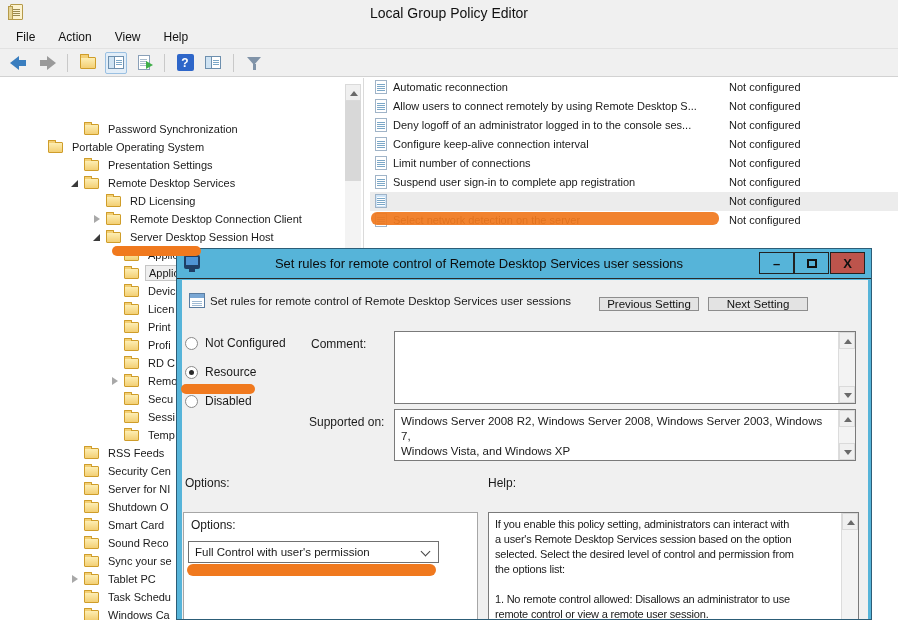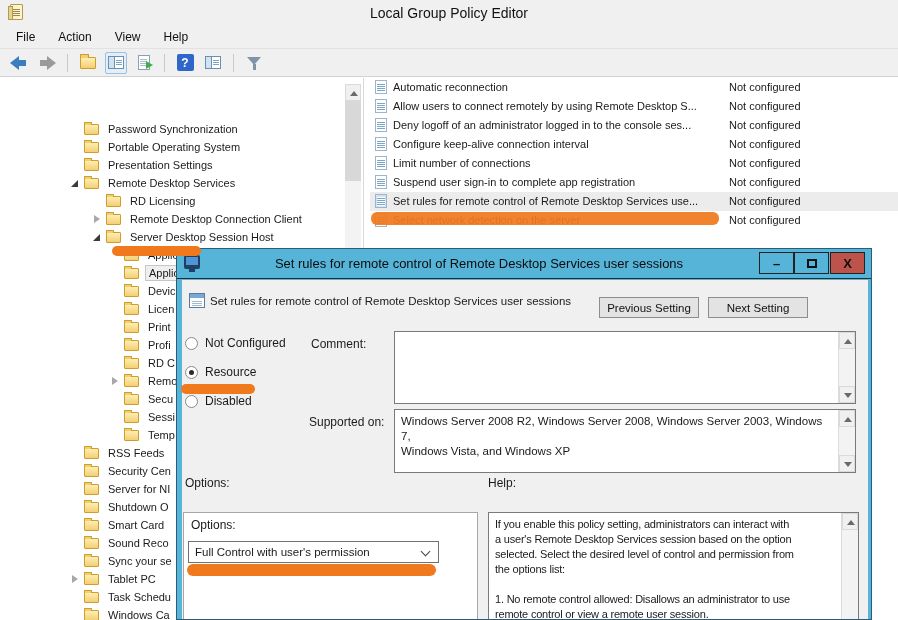--- a/index.html
+++ b/index.html
@@ -118,39 +118,39 @@
   .dlg-max .max-glyph { width:10px; height:9px; border:2px solid #111; }
   .dlg-close { right:6px; background:var(--red); }
 
   .dlg-body { position:absolute; left:5px; top:31px; width:686px; height:341px; background:#f0f0f0; }
   
   .hdr-setting-icon { position:absolute; left:12px; top:44px; width:16px; height:15px; background:#fff; border:1px solid #5a7ca0; }
   .hdr-setting-icon::before { content:""; position:absolute; left:0; top:0; width:14px; height:4px; background:#7aa7d4; }
   .hdr-setting-icon::after { content:""; position:absolute; left:2px; top:6px; width:10px; height:6px;
      background:repeating-linear-gradient(#fff 0 1px, #9fbad3 1px 2px); }
   .hdr-setting-title { position:absolute; left:33px; top:46px; width:385px; font-size:11.5px; white-space:nowrap; overflow:hidden; }
-  .btn { position:absolute; height:21px; background:#e3e3e3; border:1px solid #8d8d8d;
+  .btn { position:absolute; height:14px; background:#e3e3e3; border:1px solid #8d8d8d;
      font-size:11.5px; display:flex; align-items:center; justify-content:center; color:#111; }
   #btn-prev { left:422px; top:48px; width:100px; }
   #btn-next { left:531px; top:48px; width:100px; }
 
   .radio-row { position:absolute; left:8px; height:16px; display:flex; align-items:center; gap:7px; }
   .radio { width:13px; height:13px; border:1px solid #8a8a8a; border-radius:50%; background:#fff; position:relative; flex:none; }
   .radio.checked::after { content:""; position:absolute; left:3px; top:3px; width:5px; height:5px; border-radius:50%; background:#2a2a2a; }
   .radio-label { font-size:12px; }
 
   .fld-label { position:absolute; font-size:12px; }
   #lbl-comment { left:134px; top:88px; }
   #lbl-supported { left:132px; top:166px; }
   #lbl-options { left:8px; top:227px; }
   #lbl-help { left:311px; top:227px; }
 
   .textbox { position:absolute; background:#fff; border:1px solid #7a7a7a; }
   #comment-box { left:217px; top:82px; width:462px; height:73px; }
-  #supported-box { left:217px; top:160px; width:462px; height:64px; }
+  #supported-box { left:217px; top:160px; width:462px; height:52px; }
   #supported-box .tb-text { position:absolute; left:6px; top:4px; right:22px; font-size:11.5px; line-height:15px; white-space:pre-line; }
   .tb-scroll { position:absolute; right:0; top:0; bottom:0; width:17px; background:#f3f3f3; border-left:1px solid #dcdcdc; }
   .tb-scroll .sb-btn { width:16px; }
 
   #options-group { position:absolute; left:6px; top:263px; width:295px; height:120px; background:#fff; border:1px solid #a6a6a6; }
   #options-inner-label { position:absolute; left:7px; top:5px; font-size:12px; }
   #options-dropdown { position:absolute; left:4px; top:28px; width:251px; height:22px; background:#fff;
      border:1px solid #707070; font-size:11.5px; display:flex; align-items:center; padding-left:6px; }
   .chevron { position:absolute; right:9px; top:6px; width:7px; height:7px;
      border-right:1.5px solid #444; border-bottom:1.5px solid #444; transform:rotate(45deg); }
@@ -206,21 +206,21 @@
       </span>
   </div>
 
   <div id="tree-pane">
     <div id="tree-items">
         <div class="tree-row" style="padding-left: 68px; margin-top: 36px;">
           <span class="exp-slot"></span>
           <span class="folder"></span>
           <span class="tree-label">Password Synchronization</span>
         </div>
-        <div class="tree-row" style="padding-left: 68px;">
+        <div class="tree-row" style="padding-left: 32px;">
           <span class="exp-slot"></span>
           <span class="folder"></span>
           <span class="tree-label">Portable Operating System</span>
         </div>
         <div class="tree-row" style="padding-left: 68px;">
           <span class="exp-slot"></span>
           <span class="folder"></span>
           <span class="tree-label">Presentation Settings</span>
         </div>
         <div class="tree-row" style="padding-left: 68px;">
@@ -410,21 +410,20 @@
           <span class="cell-setting">Limit number of connections</span>
           <span class="cell-state">Not configured</span>
         </div>
         <div class="list-row">
           <span class="doc-icon"></span>
           <span class="cell-setting">Suspend user sign-in to complete app registration</span>
           <span class="cell-state">Not configured</span>
         </div>
         <div class="list-row sel">
           <span class="doc-icon"></span>
-          <span class="cell-setting">Set rules for remote control of Remote Desktop Services use...</span>
           <span class="cell-state">Not configured</span>
         </div>
         <div class="list-row">
           <span class="doc-icon"></span>
           <span class="cell-setting">Select network detection on the server</span>
           <span class="cell-state">Not configured</span>
           <span class="row-ann"></span>
         </div>
       </div>
   </div>

